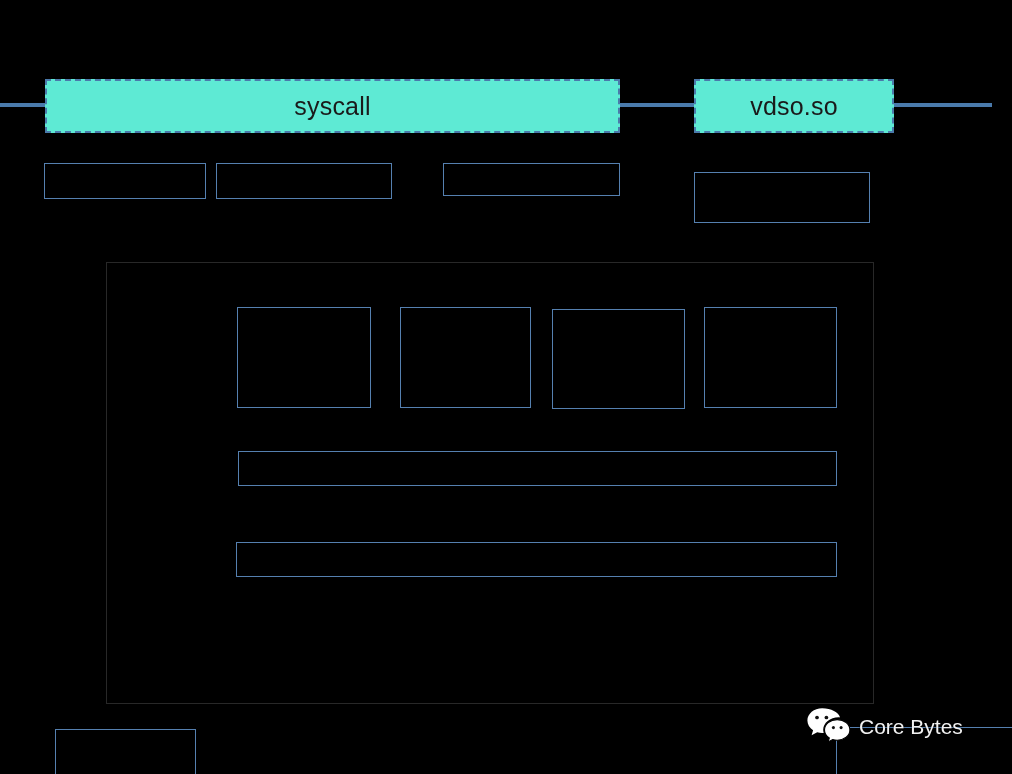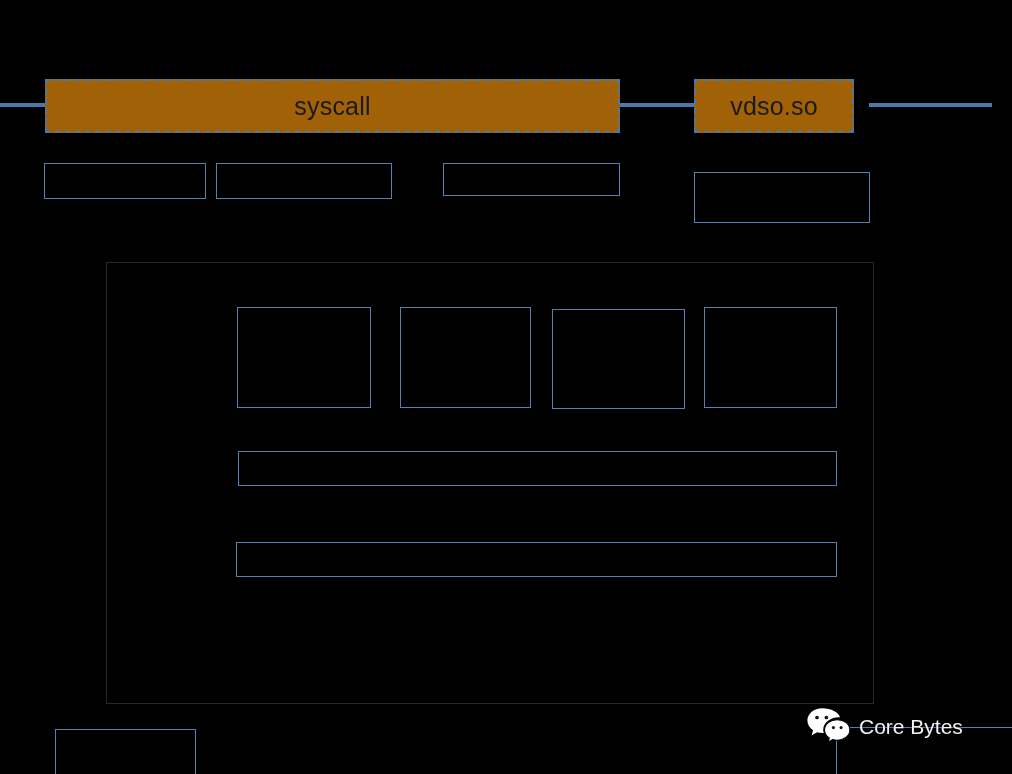--- a/index.html
+++ b/index.html
@@ -22,21 +22,21 @@
   
   .connector {
     position: absolute;
     height: 4px;
     background: #4a7aab;
   }
 
   
   .callout {
     position: absolute;
-    background: #a16207;
+    background: #5eead4;
     border: 2px dashed #4a7aab;
     box-sizing: border-box;
     display: flex;
     align-items: center;
     justify-content: center;
     color: #1a1a1a;
     font-size: 25px;
     font-family: "Liberation Sans", sans-serif;
     letter-spacing: 0.2px;
     line-height: 1;
@@ -95,21 +95,21 @@
   <div class="obox" style="left: 552px; top: 309px; width: 133px; height: 100px;"></div>
   <div class="obox" style="left: 704px; top: 307px; width: 133px; height: 101px;"></div>
   <div class="obox" style="left: 238px; top: 451px; width: 599px; height: 35px;"></div>
   <div class="obox" style="left: 236px; top: 542px; width: 601px; height: 35px;"></div>
   <div class="obox" style="left: 55px; top: 729px; width: 141px; height: 46px;"></div>
   <div class="obox" style="left: 836px; top: 727px; width: 180px; height: 48px;"></div>
 
   <div class="callout" style="left: 45px; top: 79px; width: 575px; height: 54px;">
     <span>syscall</span>
   </div>
-  <div class="callout" style="left: 694px; top: 79px; width: 160px; height: 54px;">
+  <div class="callout" style="left: 694px; top: 79px; width: 200px; height: 54px;">
     <span>vdso.so</span>
   </div>
 
   <div id="watermark" style="left: 806px; top: 707px;">
     <span>
       <svg id="wechat-logo" width="44" height="38" viewBox="0 0 44 38" aria-hidden="true">
 
         <path fill="#ffffff" d="M16.2 1.2C8.0 1.2 1.4 6.7 1.4 13.5c0 3.9 2.2 7.4 5.7 9.7L5.6 28.2l5.6-2.9c1.6.5 3.3.7 5.0.7
                  .5 0 1.0 0 1.5-.06-.3-1.0-.5-2.0-.5-3.1 0-6.9 6.9-12.5 15.4-12.5.5 0 1.0.02 1.5.06
                  C32.6 5.2 25.2 1.2 16.2 1.2z"></path>

